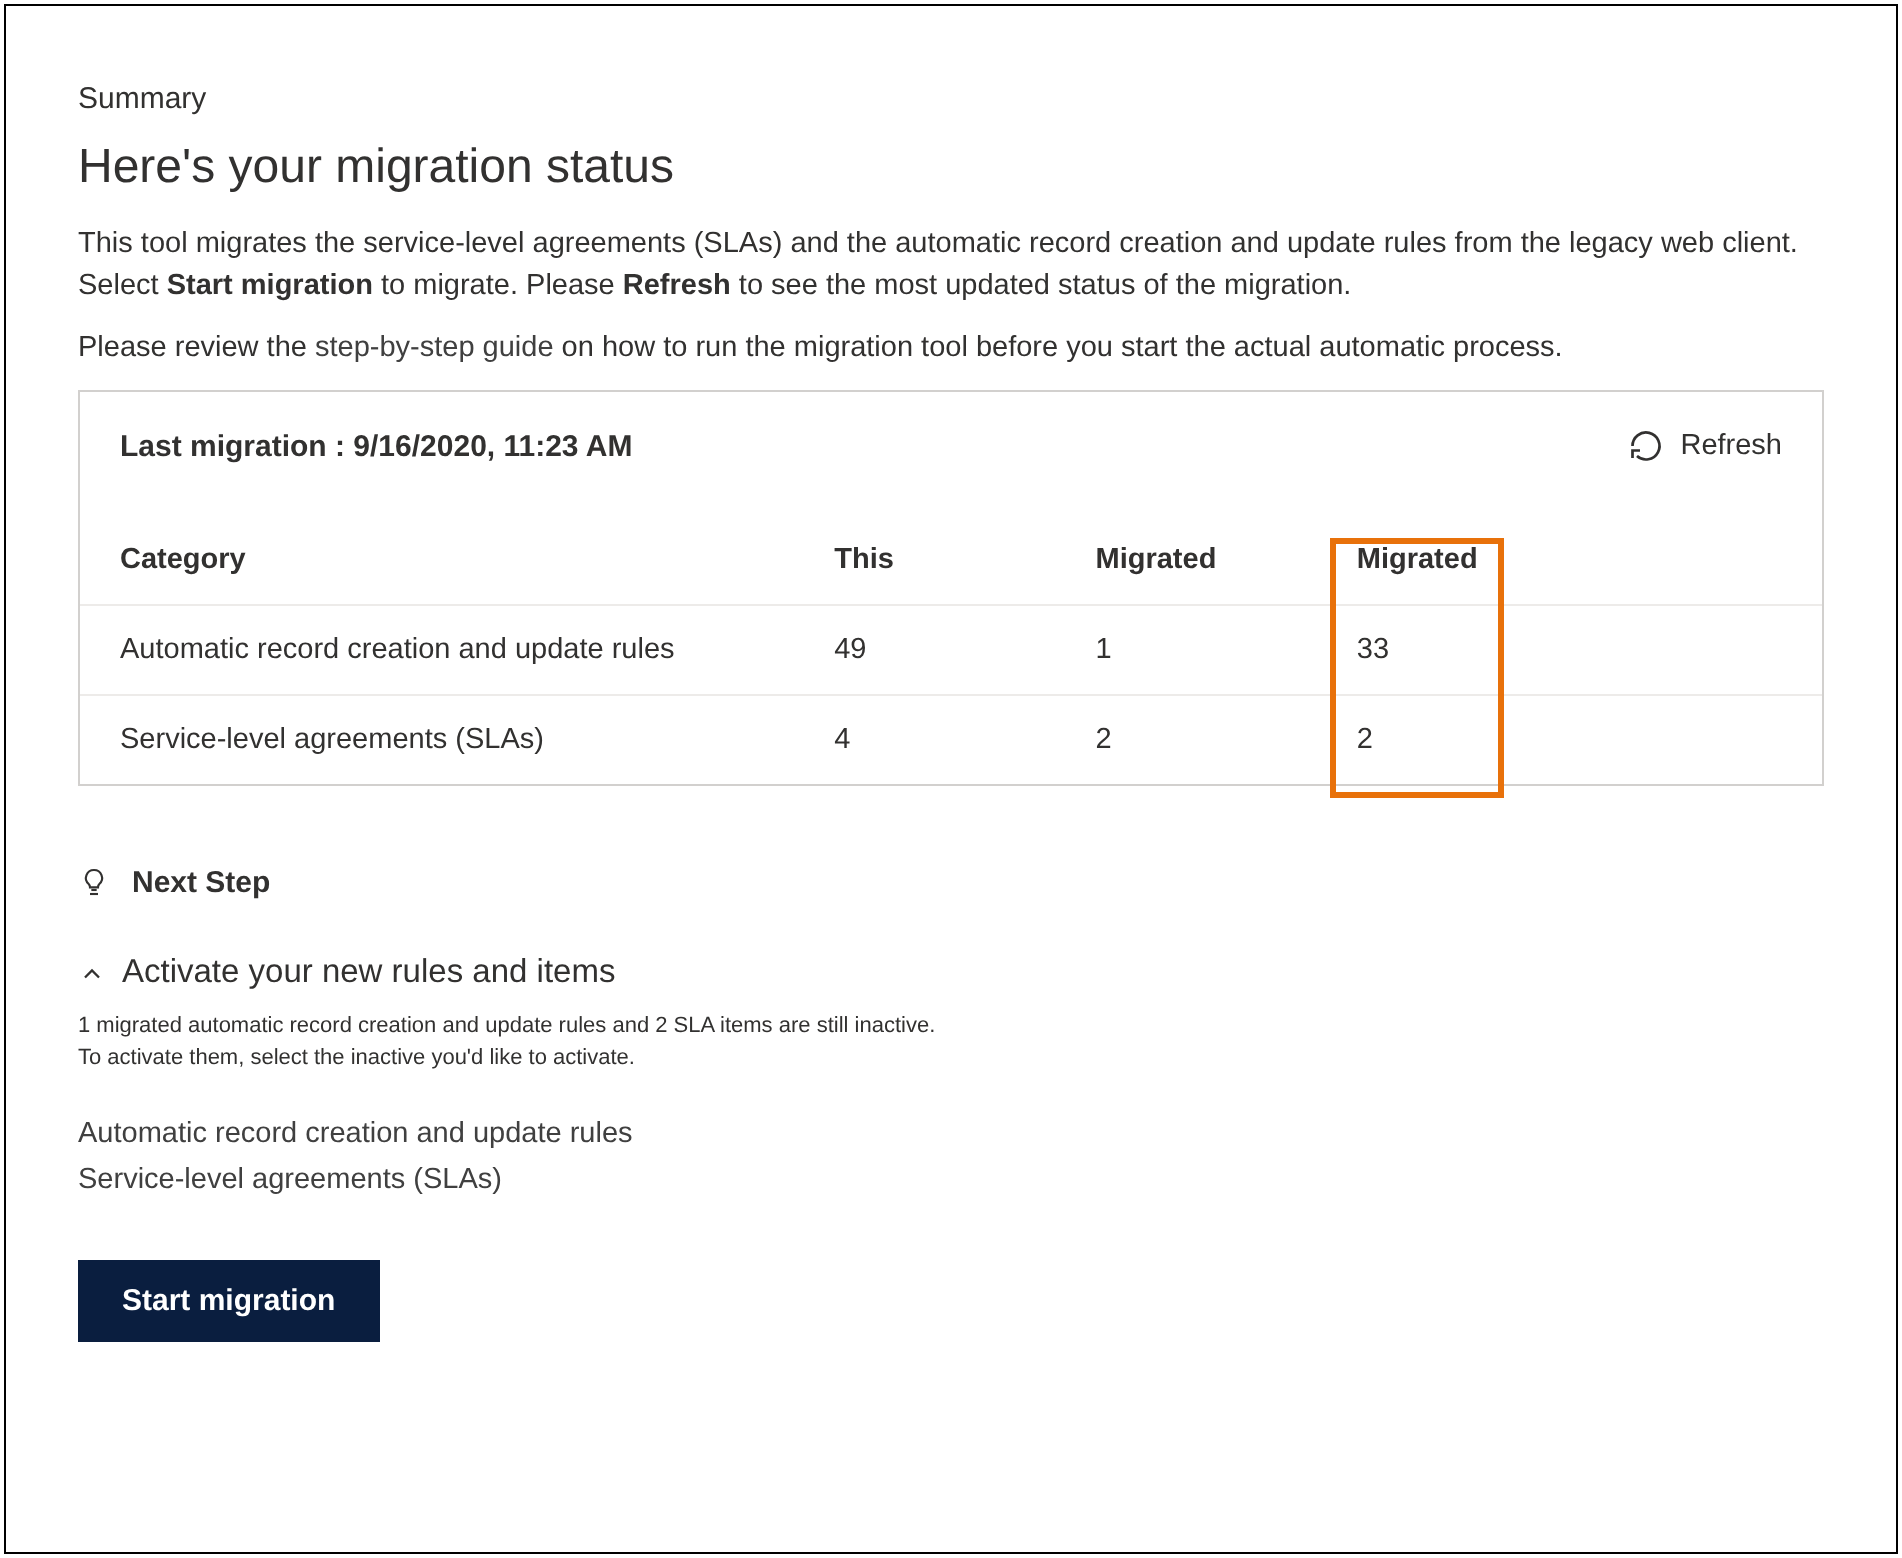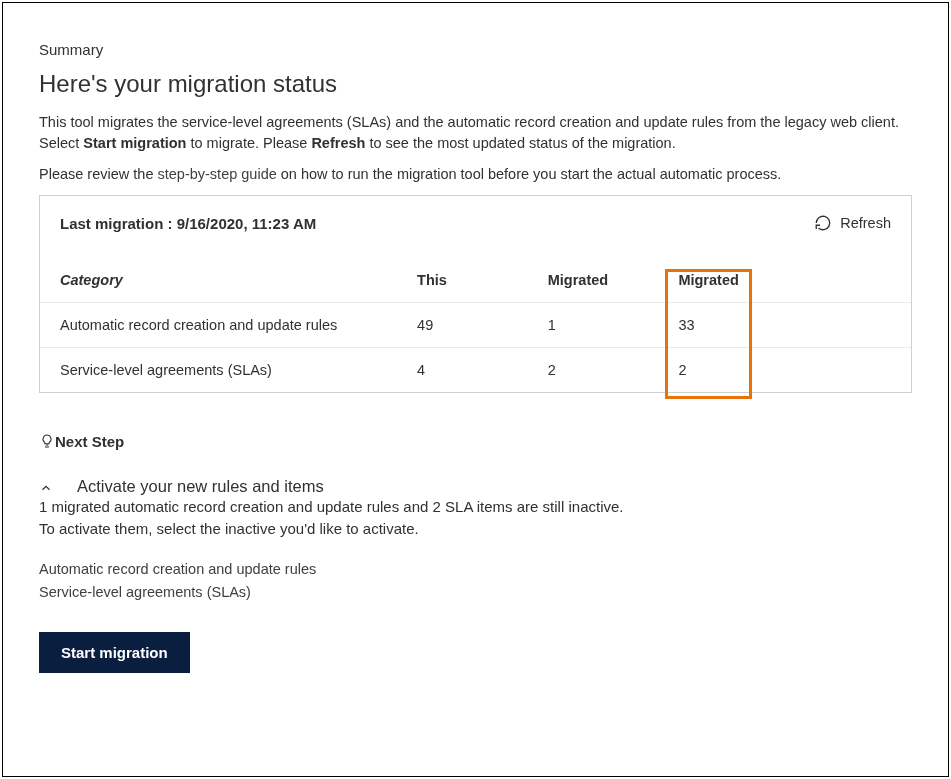--- a/index.html
+++ b/index.html
@@ -82,53 +82,54 @@
     }
     table.status-table td {
       font-size: 14.5px;
       padding: 14px 20px;
       border-bottom: 1px solid #edebe9;
       color: #323130;
     }
     table.status-table tr:last-child td {
       border-bottom: none;
     }
-    .col-category { width: 41%; font-style: italic; }
+    .col-category { width: 41%; }
     .col-total { width: 15%; }
     .col-migrated { width: 15%; }
     .col-pending { width: 15%; }
     .highlight-box {
       position: absolute;
       border: 3px solid #e8710a;
       pointer-events: none;
     }
     .next-step {
       margin-top: 38px;
       display: flex;
       align-items: center;
-      gap: 0;
+      gap: 11px;
       font-size: 15px;
       font-weight: 600;
     }
     .bulb-icon {
       width: 16px; height: 20px;
     }
     .activate-row {
       margin-top: 26px;
       display: flex;
       align-items: center;
-      gap: 24px;
+      gap: 8px;
       font-size: 16.5px;
       color: #323130;
     }
     .chevron-up {
       width: 14px; height: 14px;
     }
     .activate-desc {
-      font-size: 15px;
+      font-size: 11px;
+      margin-top: 10px;
       line-height: 1.45;
     }
     .activate-links {
       margin-top: 18px;
     }
     .activate-links .link {
       display: block;
       font-size: 14.5px;
       line-height: 1.6;
     }

